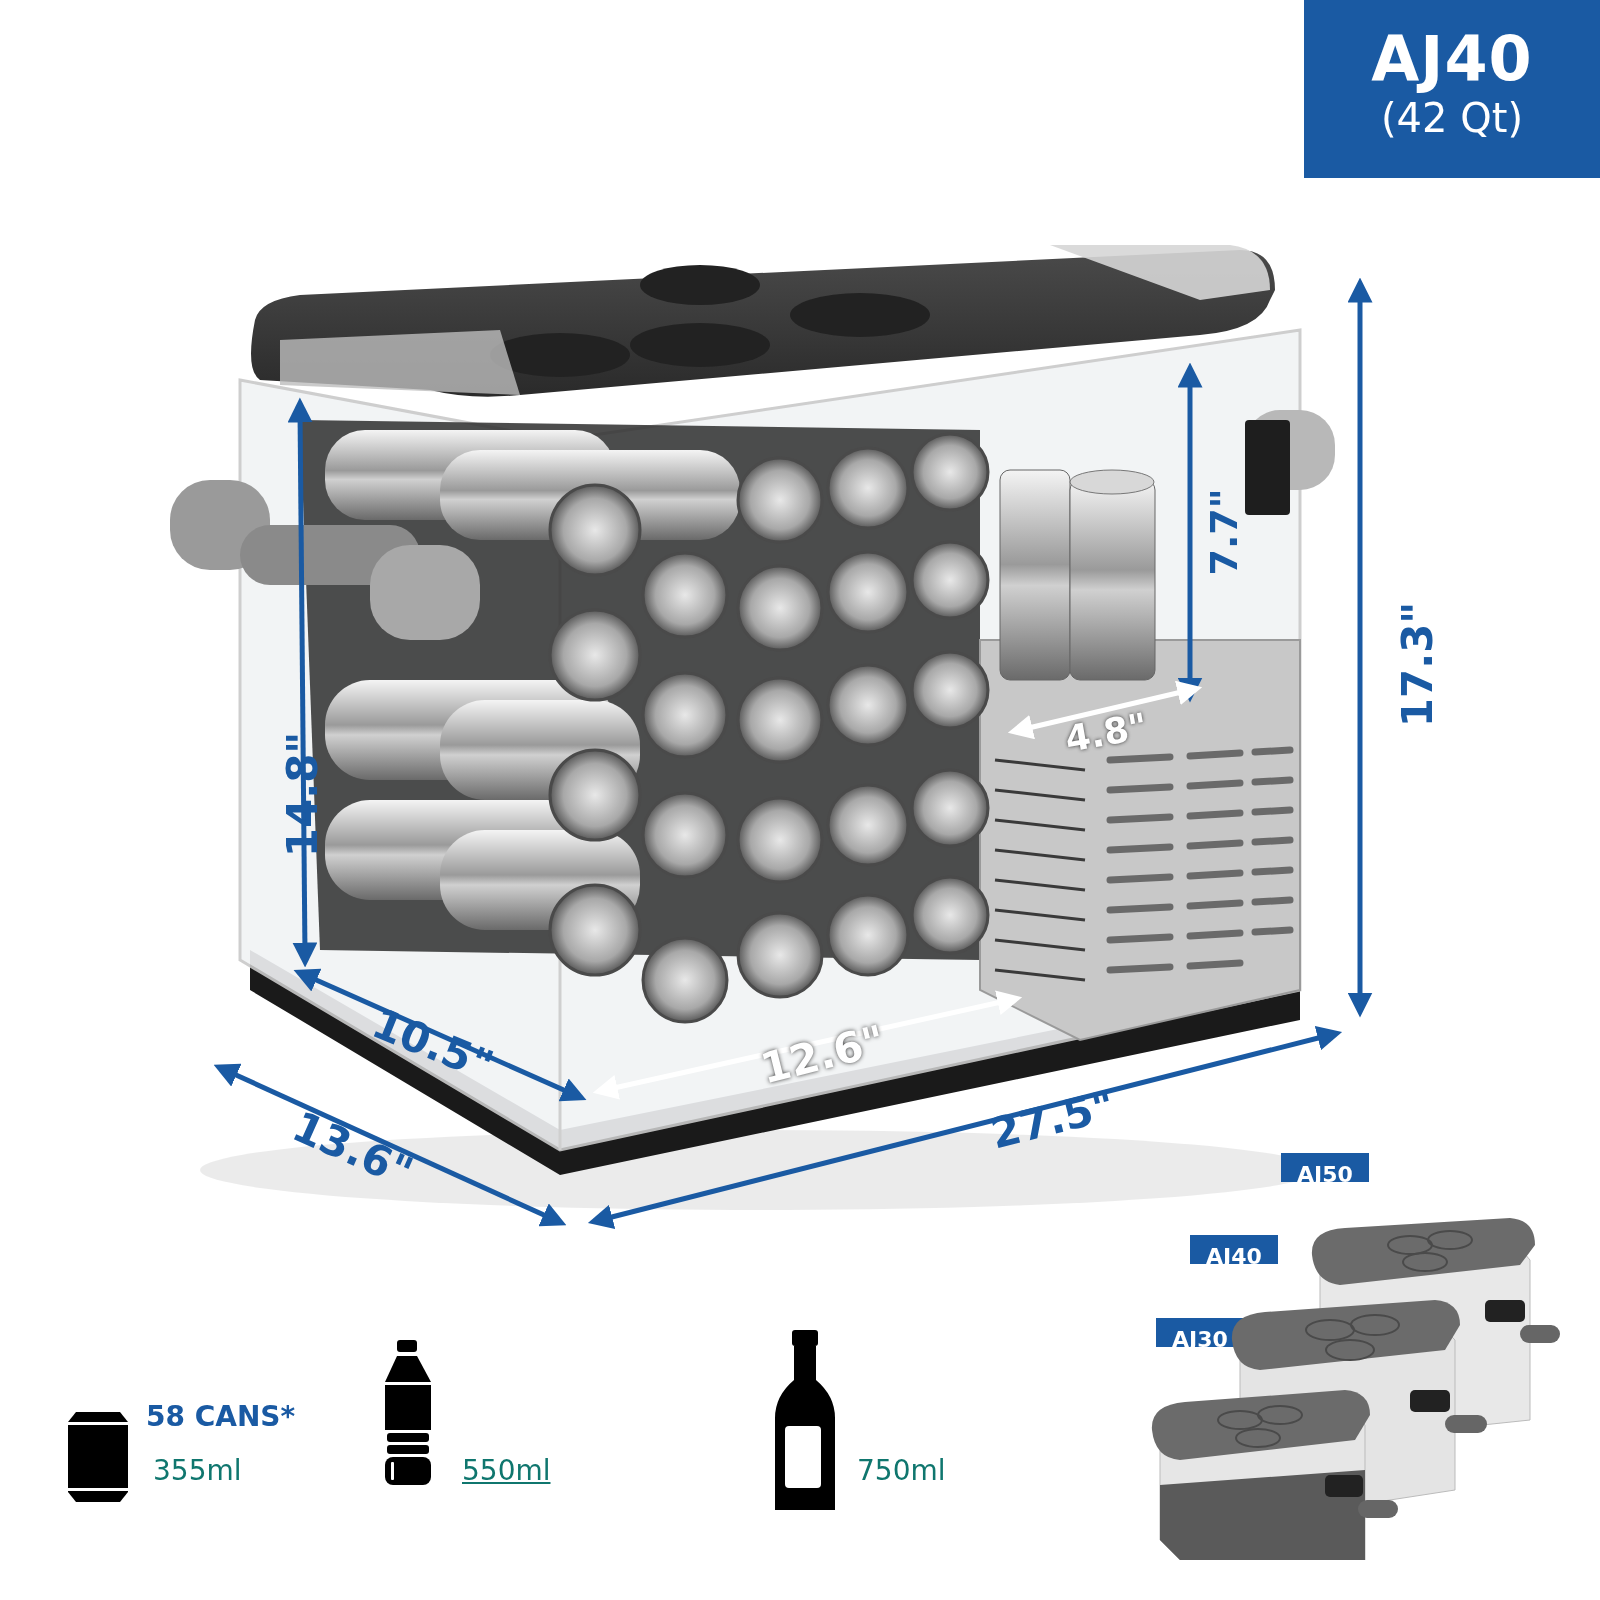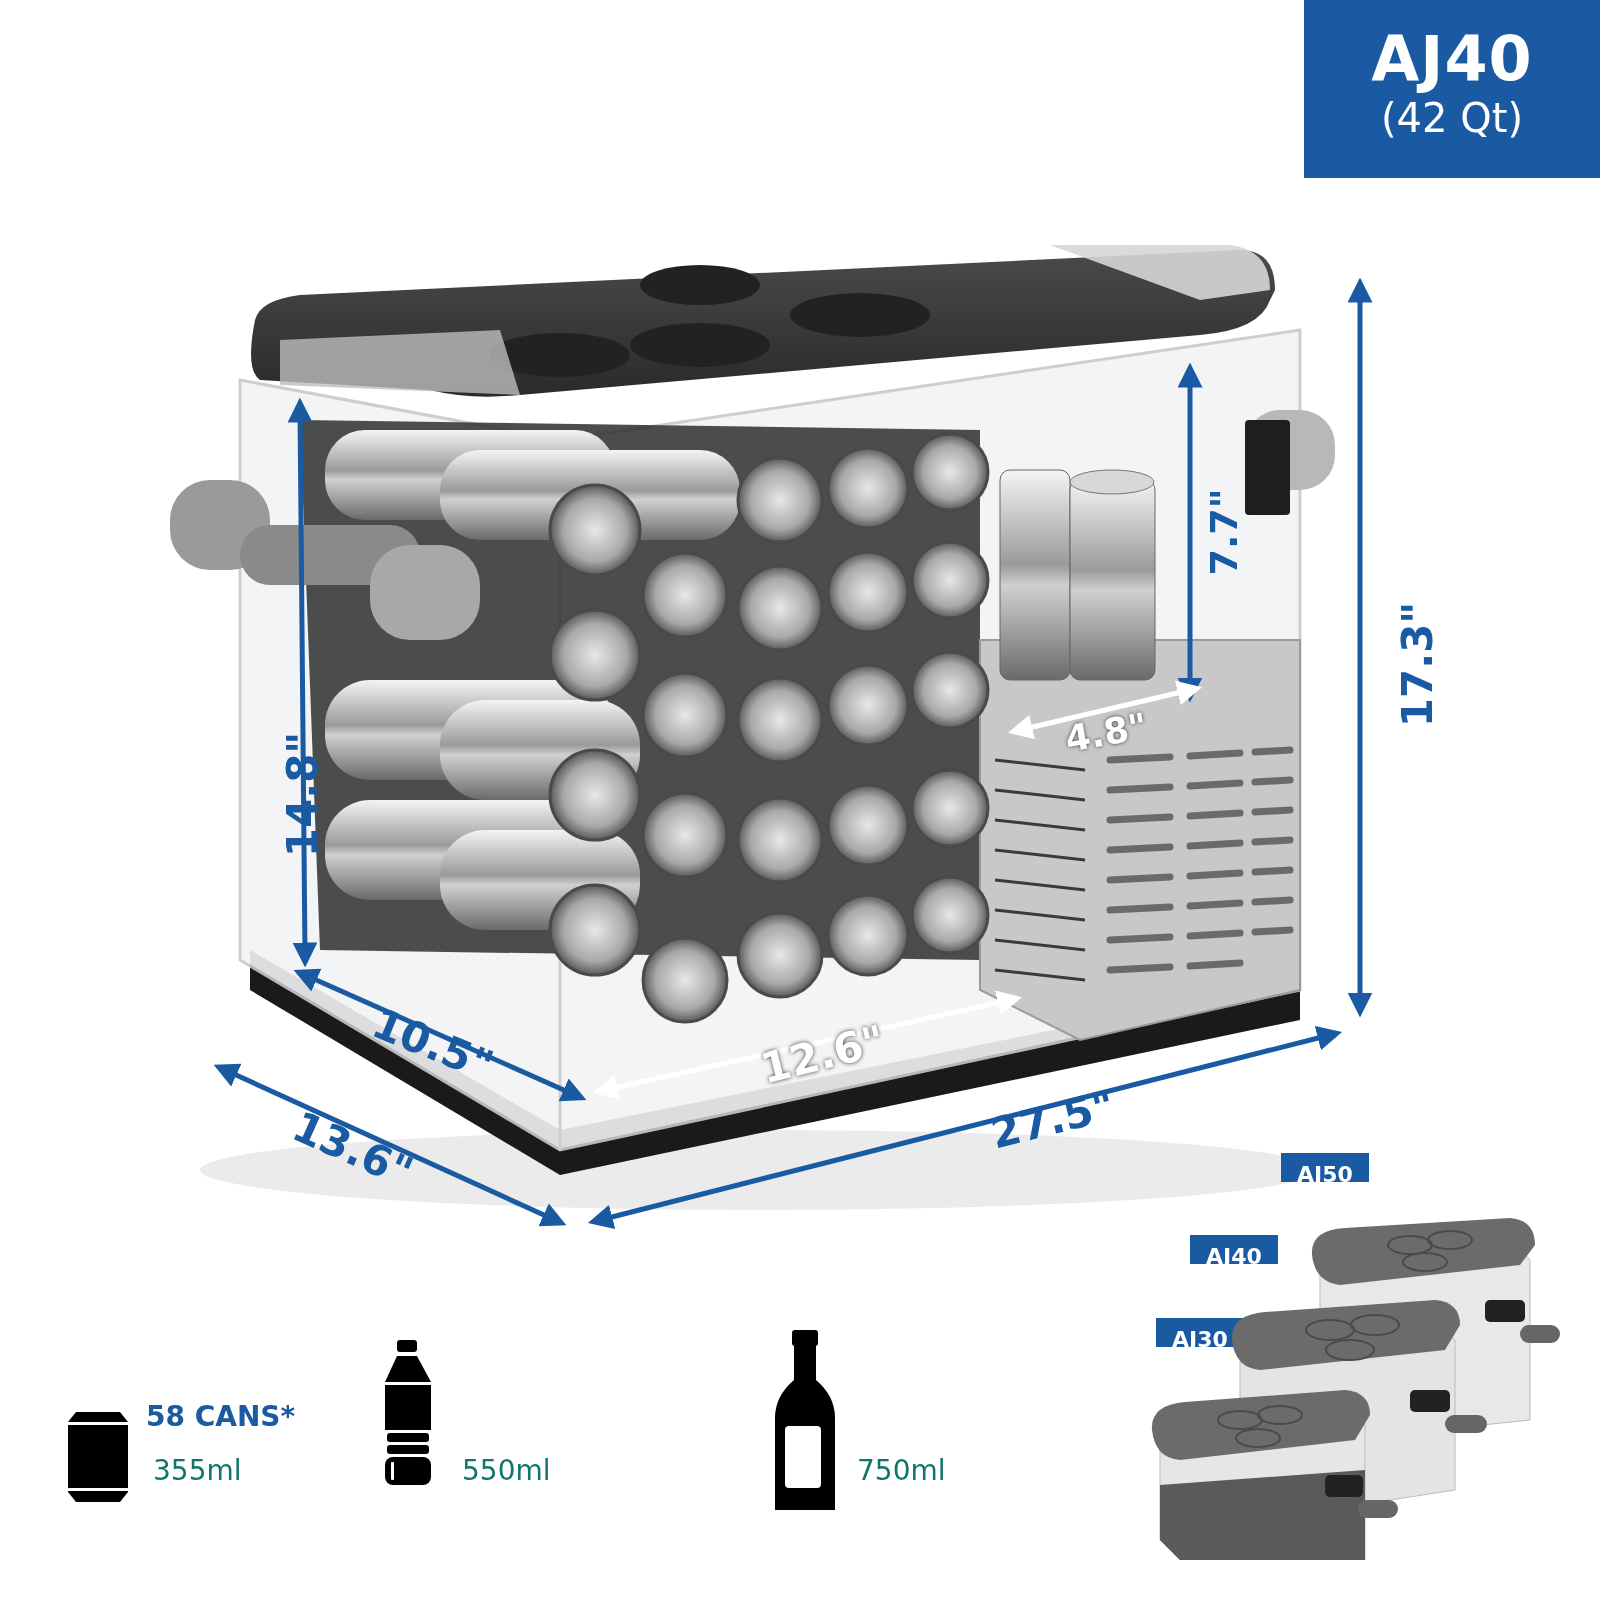--- a/index.html
+++ b/index.html
@@ -188,21 +188,21 @@
 <div class="cap-item" style="left:385px; top:1340px; width:360px; height:170px;">
   <svg width="56" height="145" viewBox="0 0 56 145" style="position:absolute; left:0; top:0;">
     <rect x="12" y="0" width="20" height="12" rx="3" fill="#000"></rect>
     <path d="M12 16 H32 L46 42 H0 Z" fill="#000"></path>
     <rect x="0" y="45" width="46" height="45" fill="#000"></rect>
     <rect x="2" y="93" width="42" height="9" rx="3" fill="#000"></rect>
     <rect x="2" y="105" width="42" height="9" rx="3" fill="#000"></rect>
     <rect x="0" y="117" width="46" height="28" rx="8" fill="#000"></rect>
     <rect x="6" y="122" width="3" height="18" rx="1" fill="#fff"></rect>
   </svg>
-  <div class="cap-sub" style="left:77px; top:114px;">550ml</div>
+  <div class="cap-sub" style="left:77px; top:114px;text-decoration:underline;">550ml</div>
 </div>
 
 <div class="cap-item" style="left:775px; top:1330px; width:360px; height:180px;">
   <svg width="60" height="180" viewBox="0 0 60 180" style="position:absolute; left:0; top:0;">
     <rect x="17" y="0" width="26" height="16" rx="3" fill="#000"></rect>
     <path d="M19 16 H41 V50 Q60 66 60 88 V180 H0 V88 Q0 66 19 50 Z" fill="#000"></path>
     <rect x="10" y="96" width="36" height="62" rx="4" fill="#fff"></rect>
   </svg>
   <div class="cap-sub" style="left:82px; top:124px;">750ml</div>
 </div>

